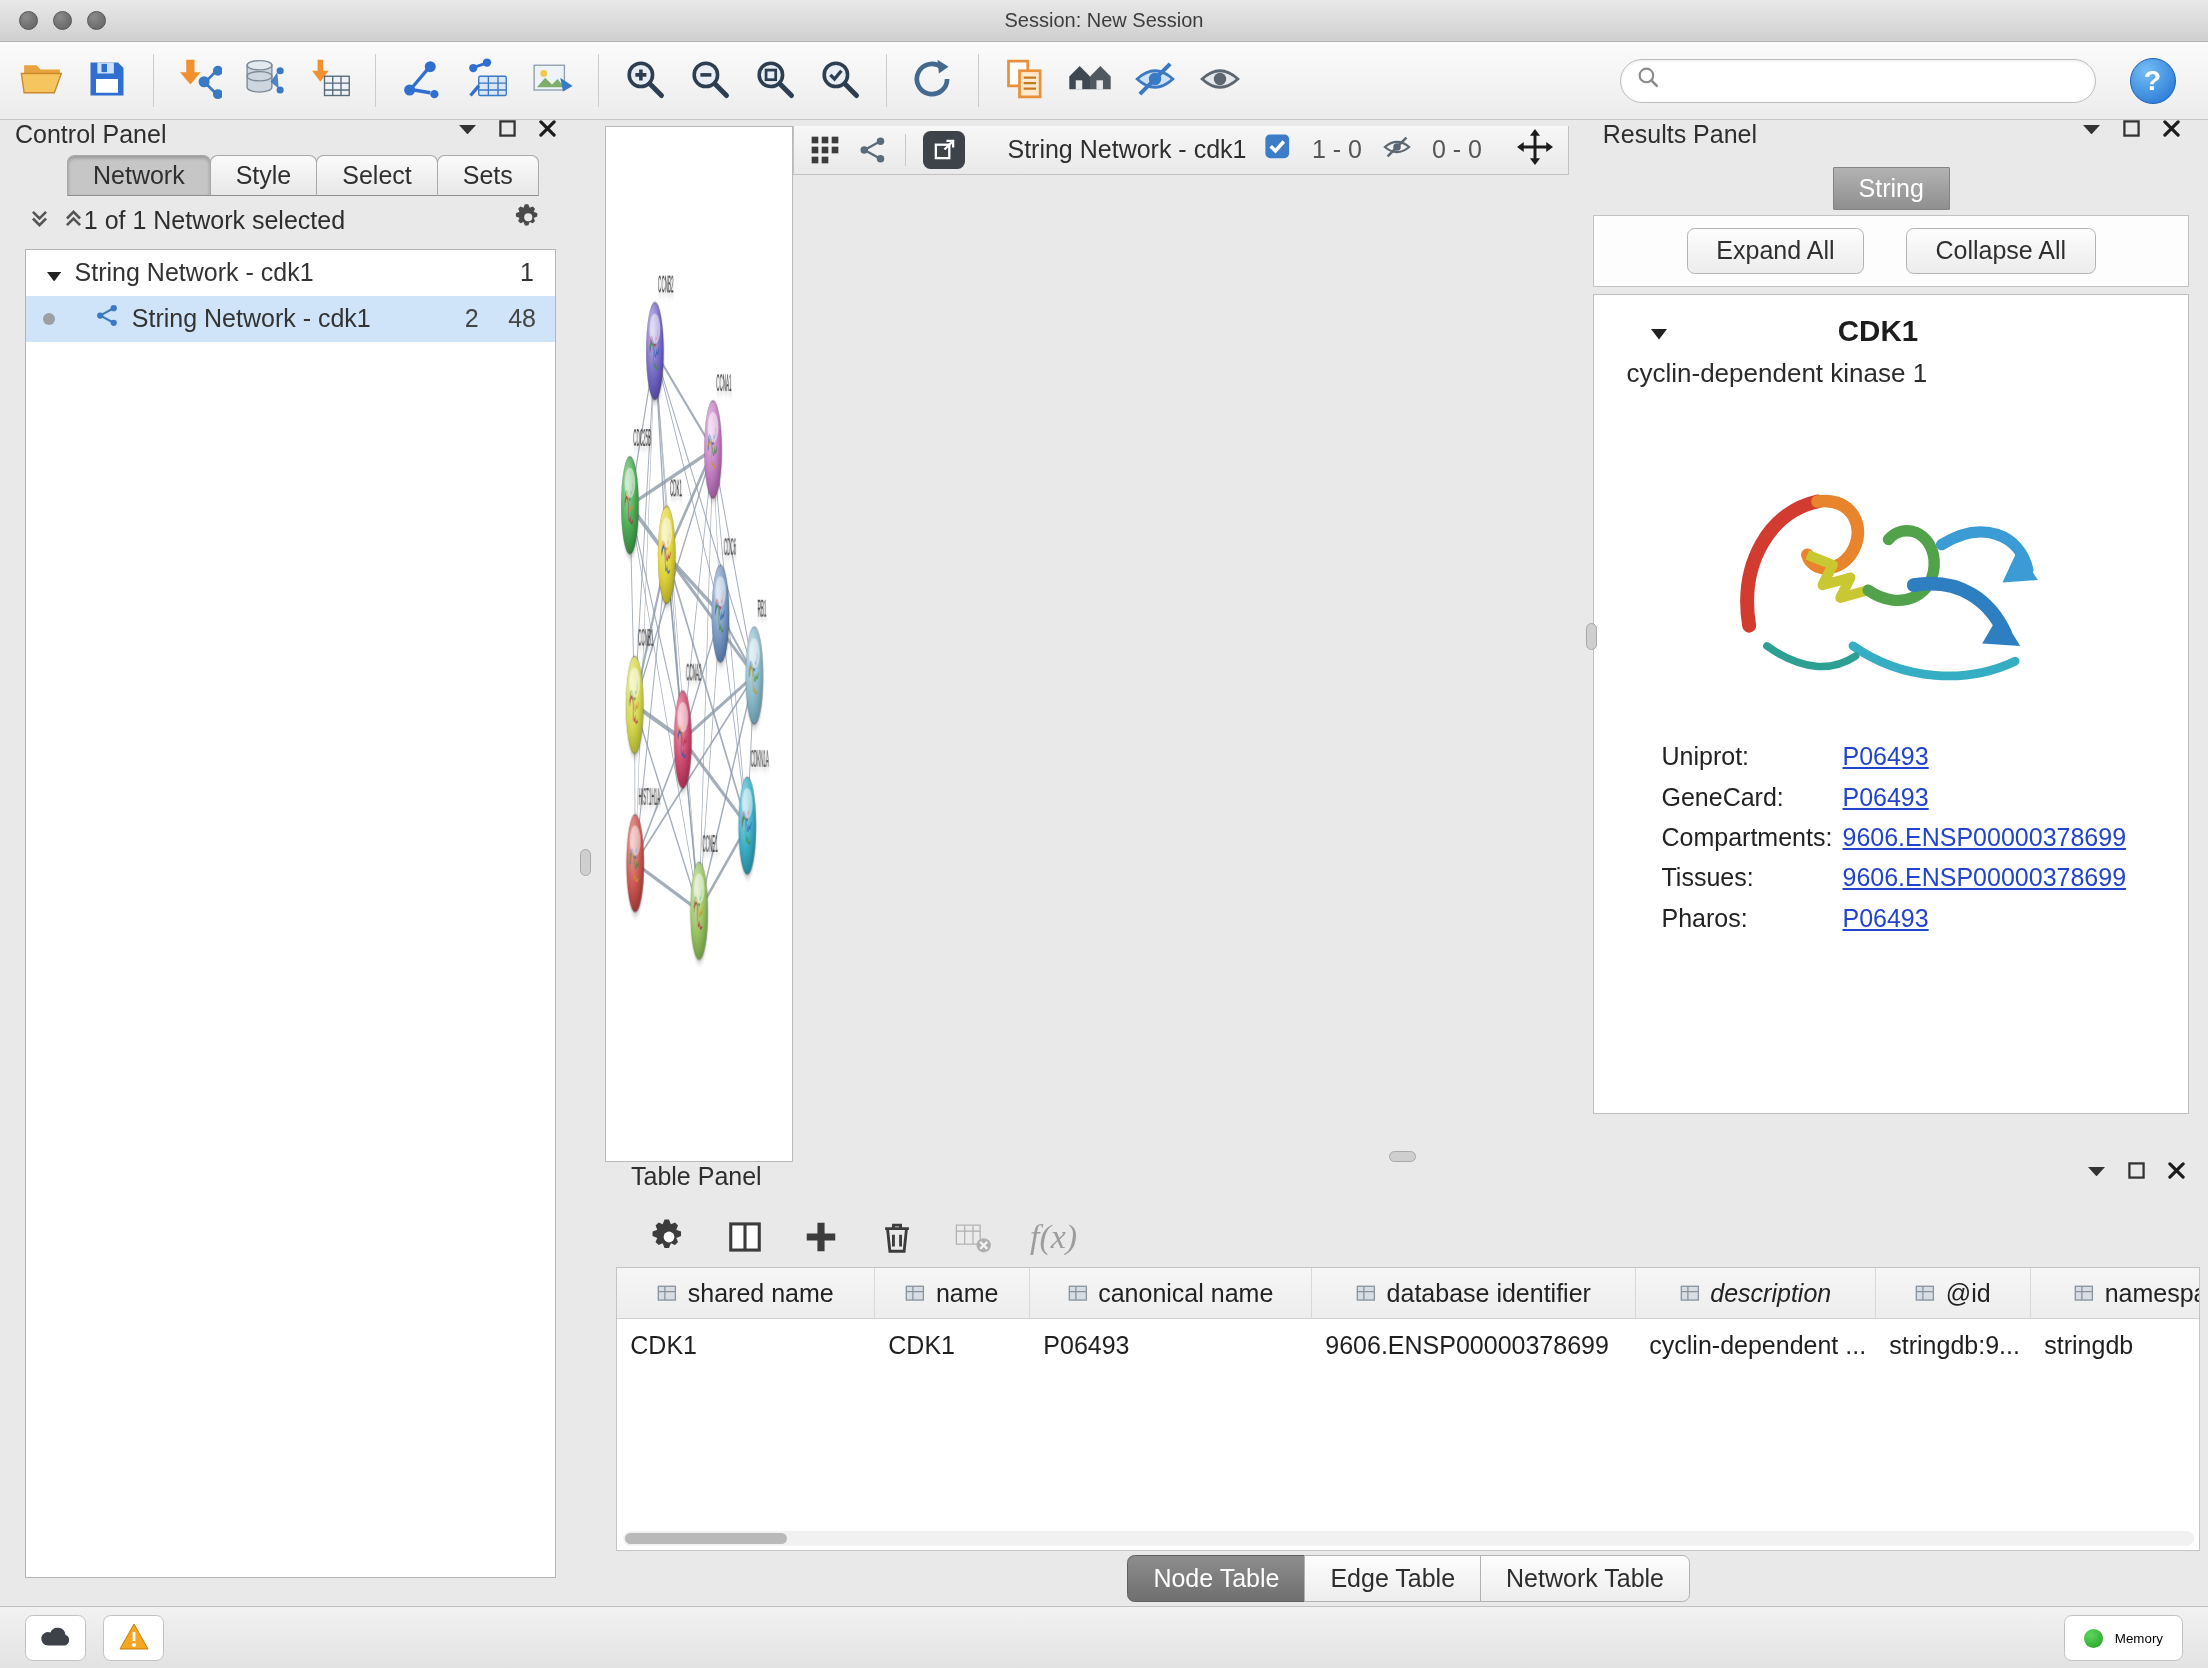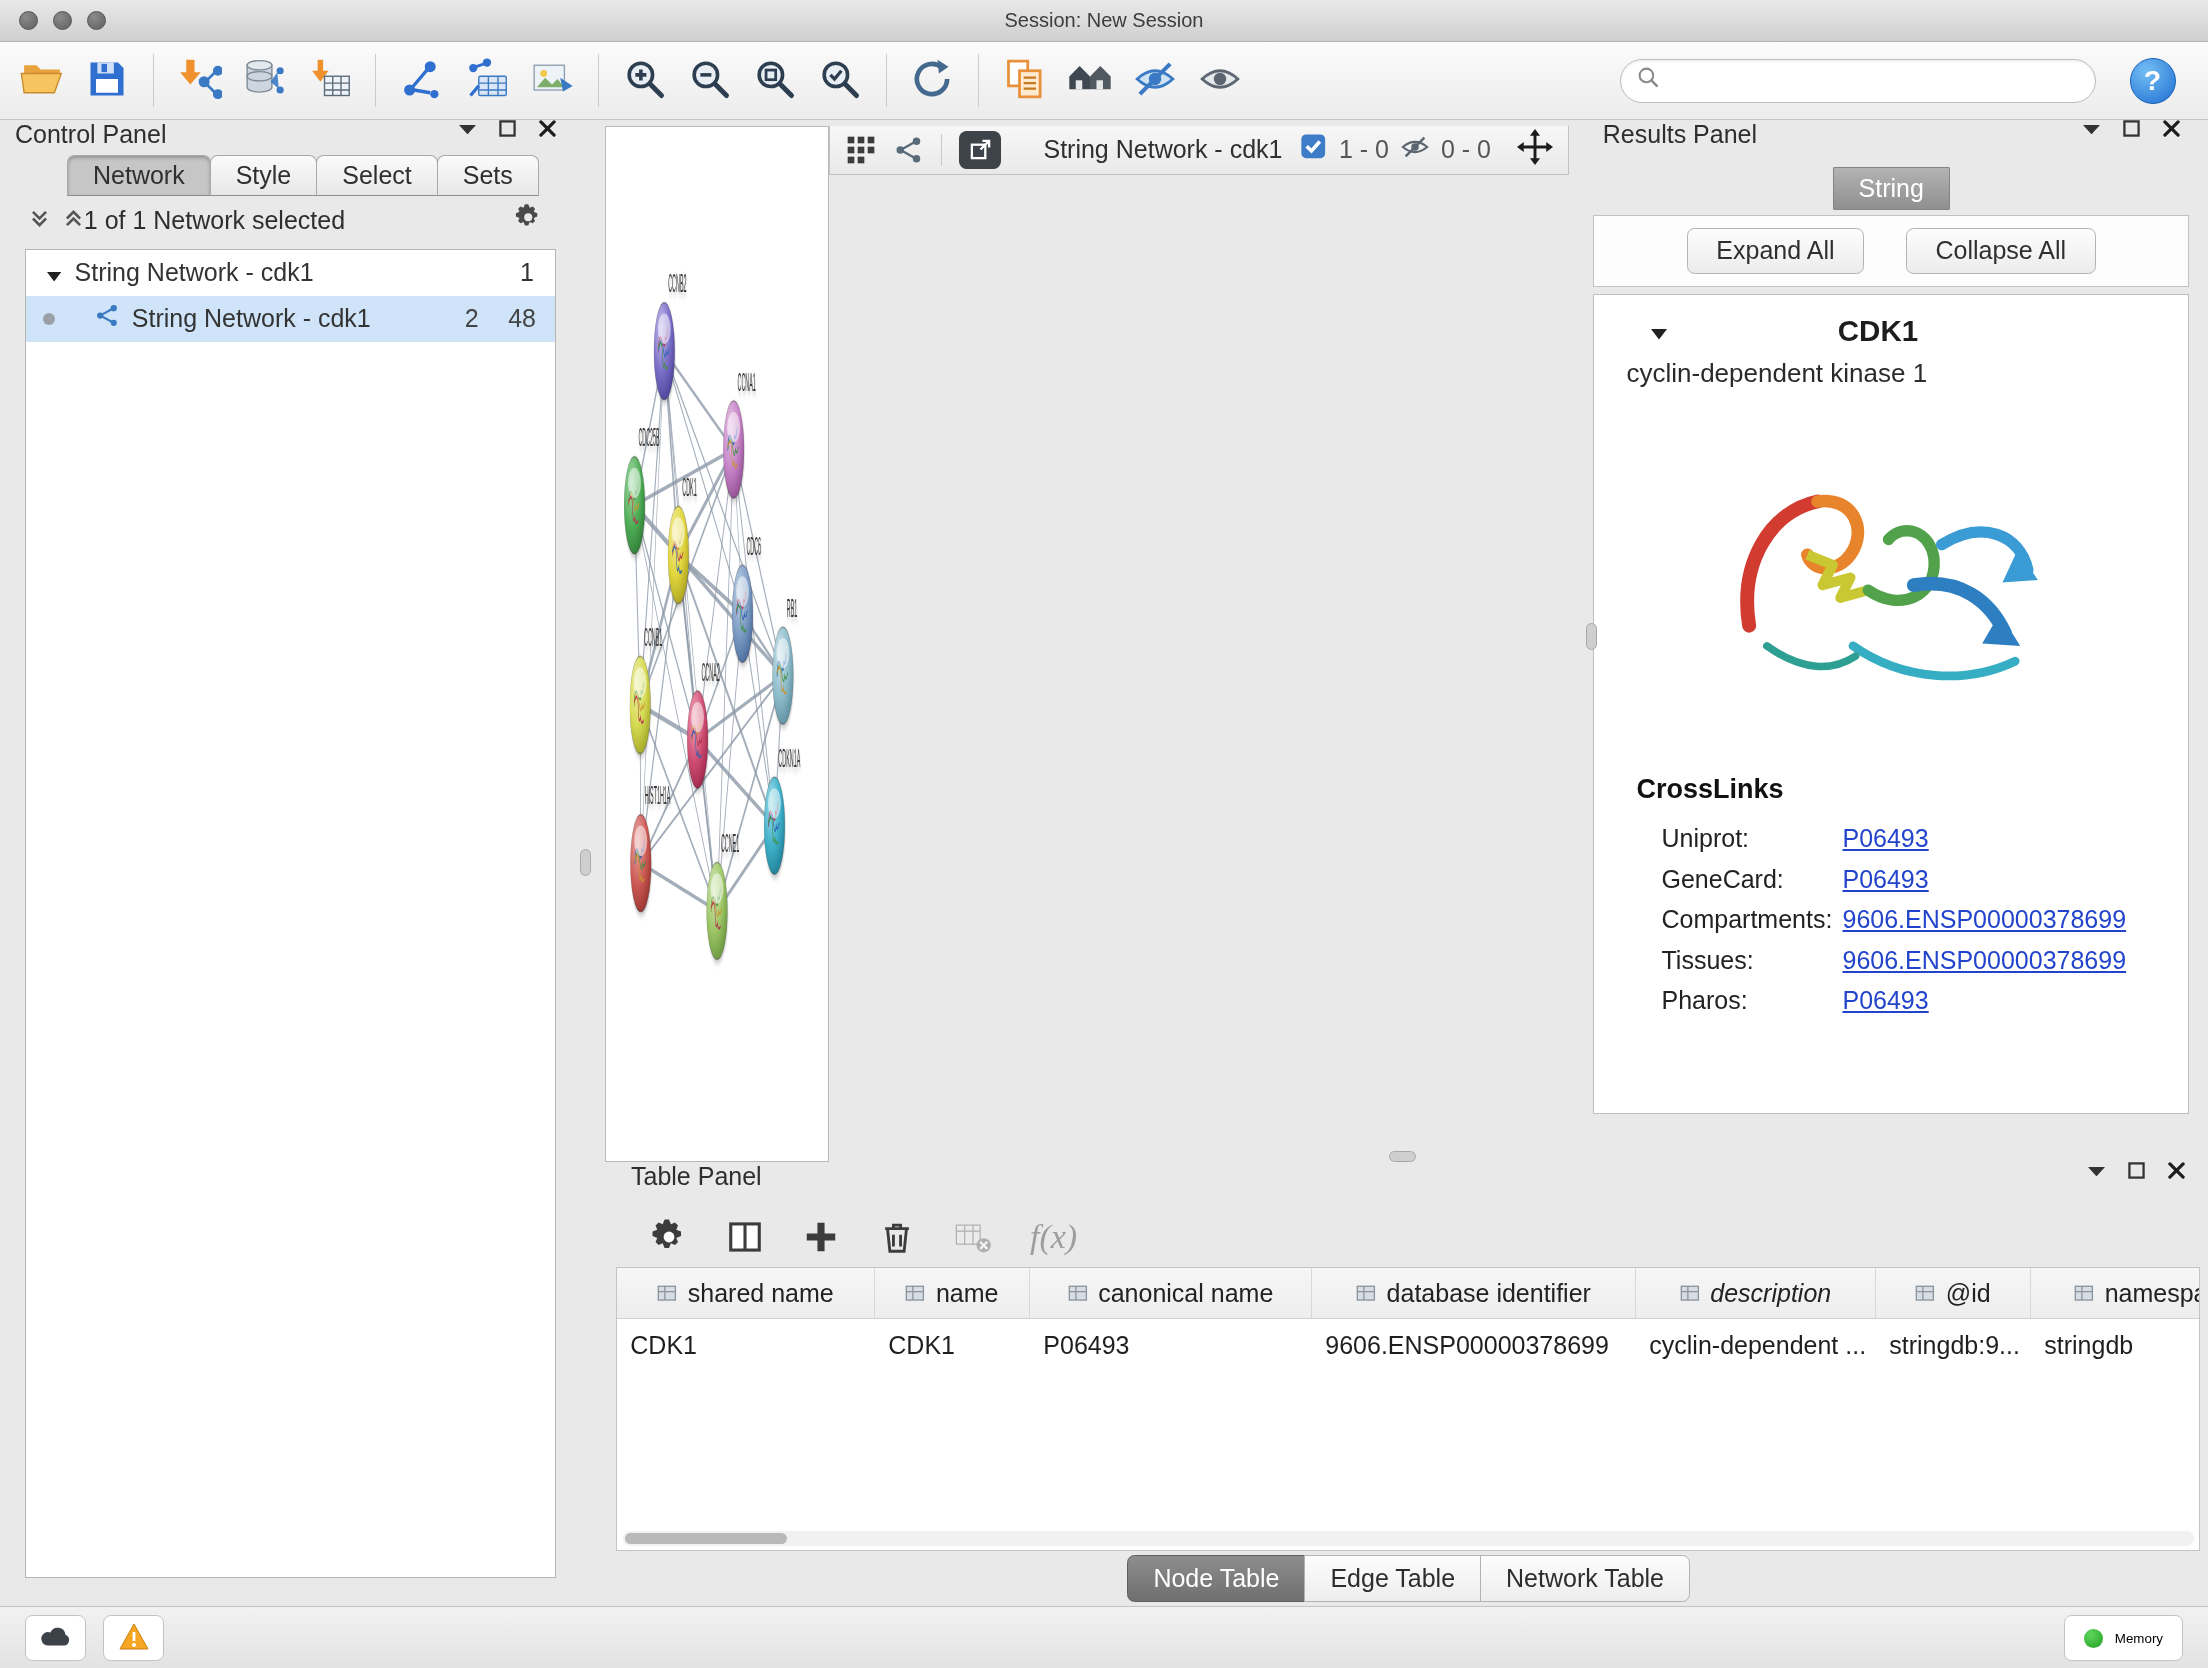--- a/index.html
+++ b/index.html
@@ -52,21 +52,21 @@
 .tree-child .nums span{width:44px;text-align:right}
 
 
 .canvas-wrap{flex:1;border:1px solid #b9b9b9;background:#fff;position:relative;overflow:hidden}
 .canvas-wrap svg{width:100%;height:100%;display:block}
 .net-strip{height:49px;border:1px solid #c2c2c2;border-top:0;background:linear-gradient(#f7f7f7,#e9e9e9);display:flex;align-items:center;padding:0 15px;gap:17px;flex:none}
 .strip-ico{display:flex;align-items:center;justify-content:center;cursor:pointer}
 .vsep{width:1px;height:32px;background:#c9c9c9}
 .export-btn{width:42px;height:38px;background:#3d4349;border-radius:7.6px;display:flex;align-items:center;justify-content:center;cursor:pointer}
 .strip-title{margin-left:25px;color:#2f2f2f}
-.strip-right{margin-left:auto;display:flex;align-items:center;gap:11px}
+.strip-right{margin-left:auto;display:flex;align-items:center;gap:20px}
 .count-txt{color:#555}
 
 
 .string-pill-row{height:49px;display:flex;justify-content:center;align-items:center;flex:none}
 .string-pill{background:linear-gradient(#b3b3b3,#8f8f8f);color:#fff;padding:5.7px 25px;border-radius:1px;font-size:25px;border:1px solid #848484;cursor:pointer}
 .expand-box{border:1px solid #c2c2c2;background:#fdfdfd;margin:1.9px 5.7px 0 5.7px;height:72px;display:flex;align-items:center;justify-content:center;gap:42px;flex:none}
 .rbtn{border:1px solid #b3b3b3;border-radius:7.6px;background:linear-gradient(#fdfdfd,#ececec);padding:7.6px 28.5px;font-size:25px;color:#2f2f2f;cursor:pointer}
 .results-box{flex:1;border:1px solid #bfbfbf;background:#fff;margin:7.6px 5.7px 48px 5.7px;overflow:hidden;display:flex;flex-direction:column}
 .protein-header{display:flex;align-items:center;padding:19px 25px 7.6px 57px;gap:11.4px}
 .protein-name{flex:1;text-align:center;font-weight:bold;font-size:29.5px;color:#1d1d1d;padding-right:86px}
@@ -645,21 +645,20 @@
               <path d="M84 104l20 8-8 16 22-6-8 16 22-6" fill="none" stroke="#c9c832" stroke-width="8" stroke-linejoin="round"></path>
               <path d="M132 132 C158 150 186 136 184 108 C182 86 160 78 148 92" fill="none" stroke="#52a24b" stroke-width="9" stroke-linecap="round"></path>
               <path d="M168 128 C204 122 228 140 240 166" fill="none" stroke="#2e7fc2" stroke-width="11" stroke-linecap="round"></path>
               <path d="M236 150L252 176L222 174Z" fill="#2e7fc2"></path>
               <path d="M190 96 C222 76 252 88 258 116" fill="none" stroke="#3a9bd5" stroke-width="9" stroke-linecap="round"></path>
               <path d="M250 100L266 124L238 126Z" fill="#3a9bd5"></path>
               <path d="M120 176 C160 204 210 206 248 188" fill="none" stroke="#35aec4" stroke-width="7" stroke-linecap="round"></path>
               <path d="M52 176 C80 196 104 196 122 184" fill="none" stroke="#2e9f93" stroke-width="6" stroke-linecap="round"></path>
             </svg>
           </div>
-          <div class="crosslinks-title">CrossLinks</div>
           <div id="crosslinks-list">
               <div class="cl-row">
                 <span class="cl-label">Uniprot:</span>
                 <a class="cl-link">P06493</a>
               </div>
               <div class="cl-row">
                 <span class="cl-label">GeneCard:</span>
                 <a class="cl-link">P06493</a>
               </div>
               <div class="cl-row">

